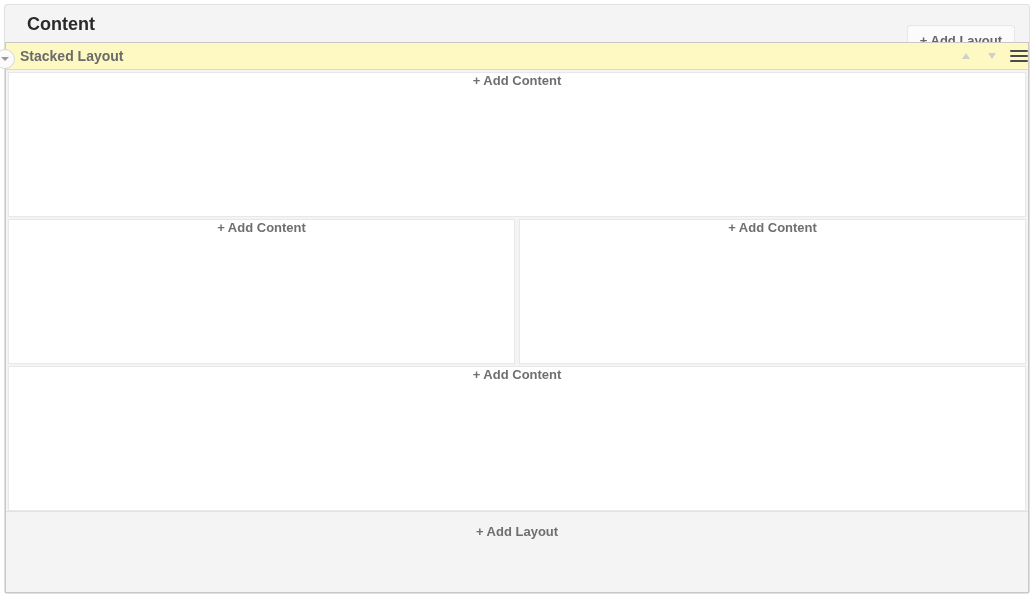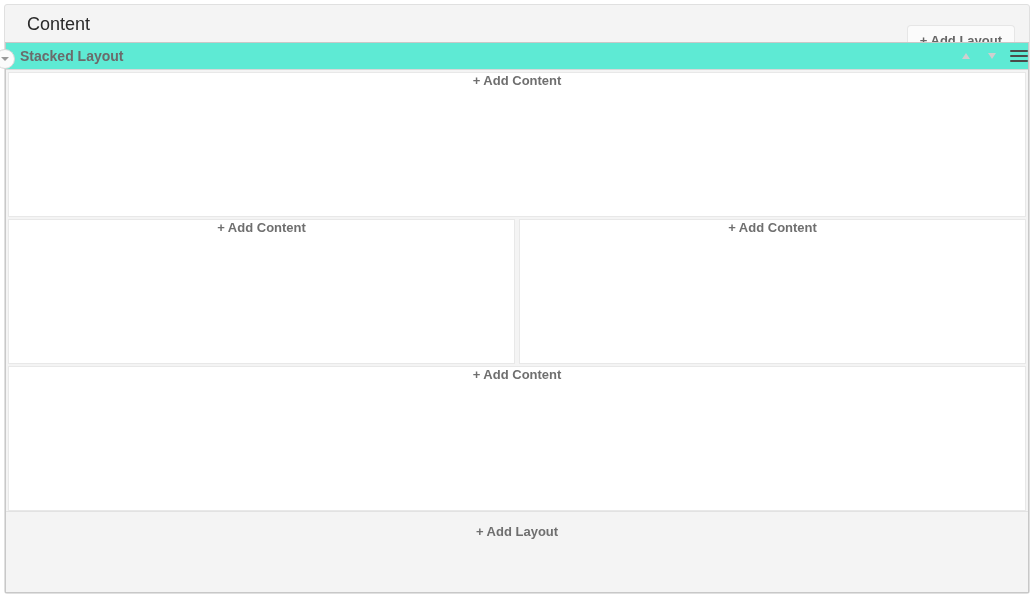--- a/index.html
+++ b/index.html
@@ -24,21 +24,21 @@
     }
     .panel-header {
       display: flex;
       justify-content: space-between;
       align-items: center;
       padding: 8px 10px 6px 22px;
       position: relative;
     }
     .panel-title {
       font-size: 18px;
-      font-weight: 400;
+      font-weight: 700;
       color: #2a2a2a;
     }
     .add-layout-btn-top {
       font-size: 13px;
       font-weight: 600;
       color: #666;
       background: #fbfbfb;
       border: 1px solid #e6e6e6;
       border-radius: 4px 4px 0 0;
       border-bottom: none;
@@ -76,21 +76,21 @@
       width: 10px;
       height: 10px;
       fill: #999;
     }
     .layout-header {
       display: flex;
       align-items: flex-start;
       justify-content: space-between;
       padding: 5px 0 5px 14px;
       border-bottom: 1px solid #d8d8d8;
-      background: #5eead4;
+      background: #fef9c3;
     }
     .layout-title {
       font-size: 14px;
       font-weight: 600;
       color: #6b6b6b;
     }
     .layout-controls {
       display: flex;
       align-items: center;
       gap: 10px;

